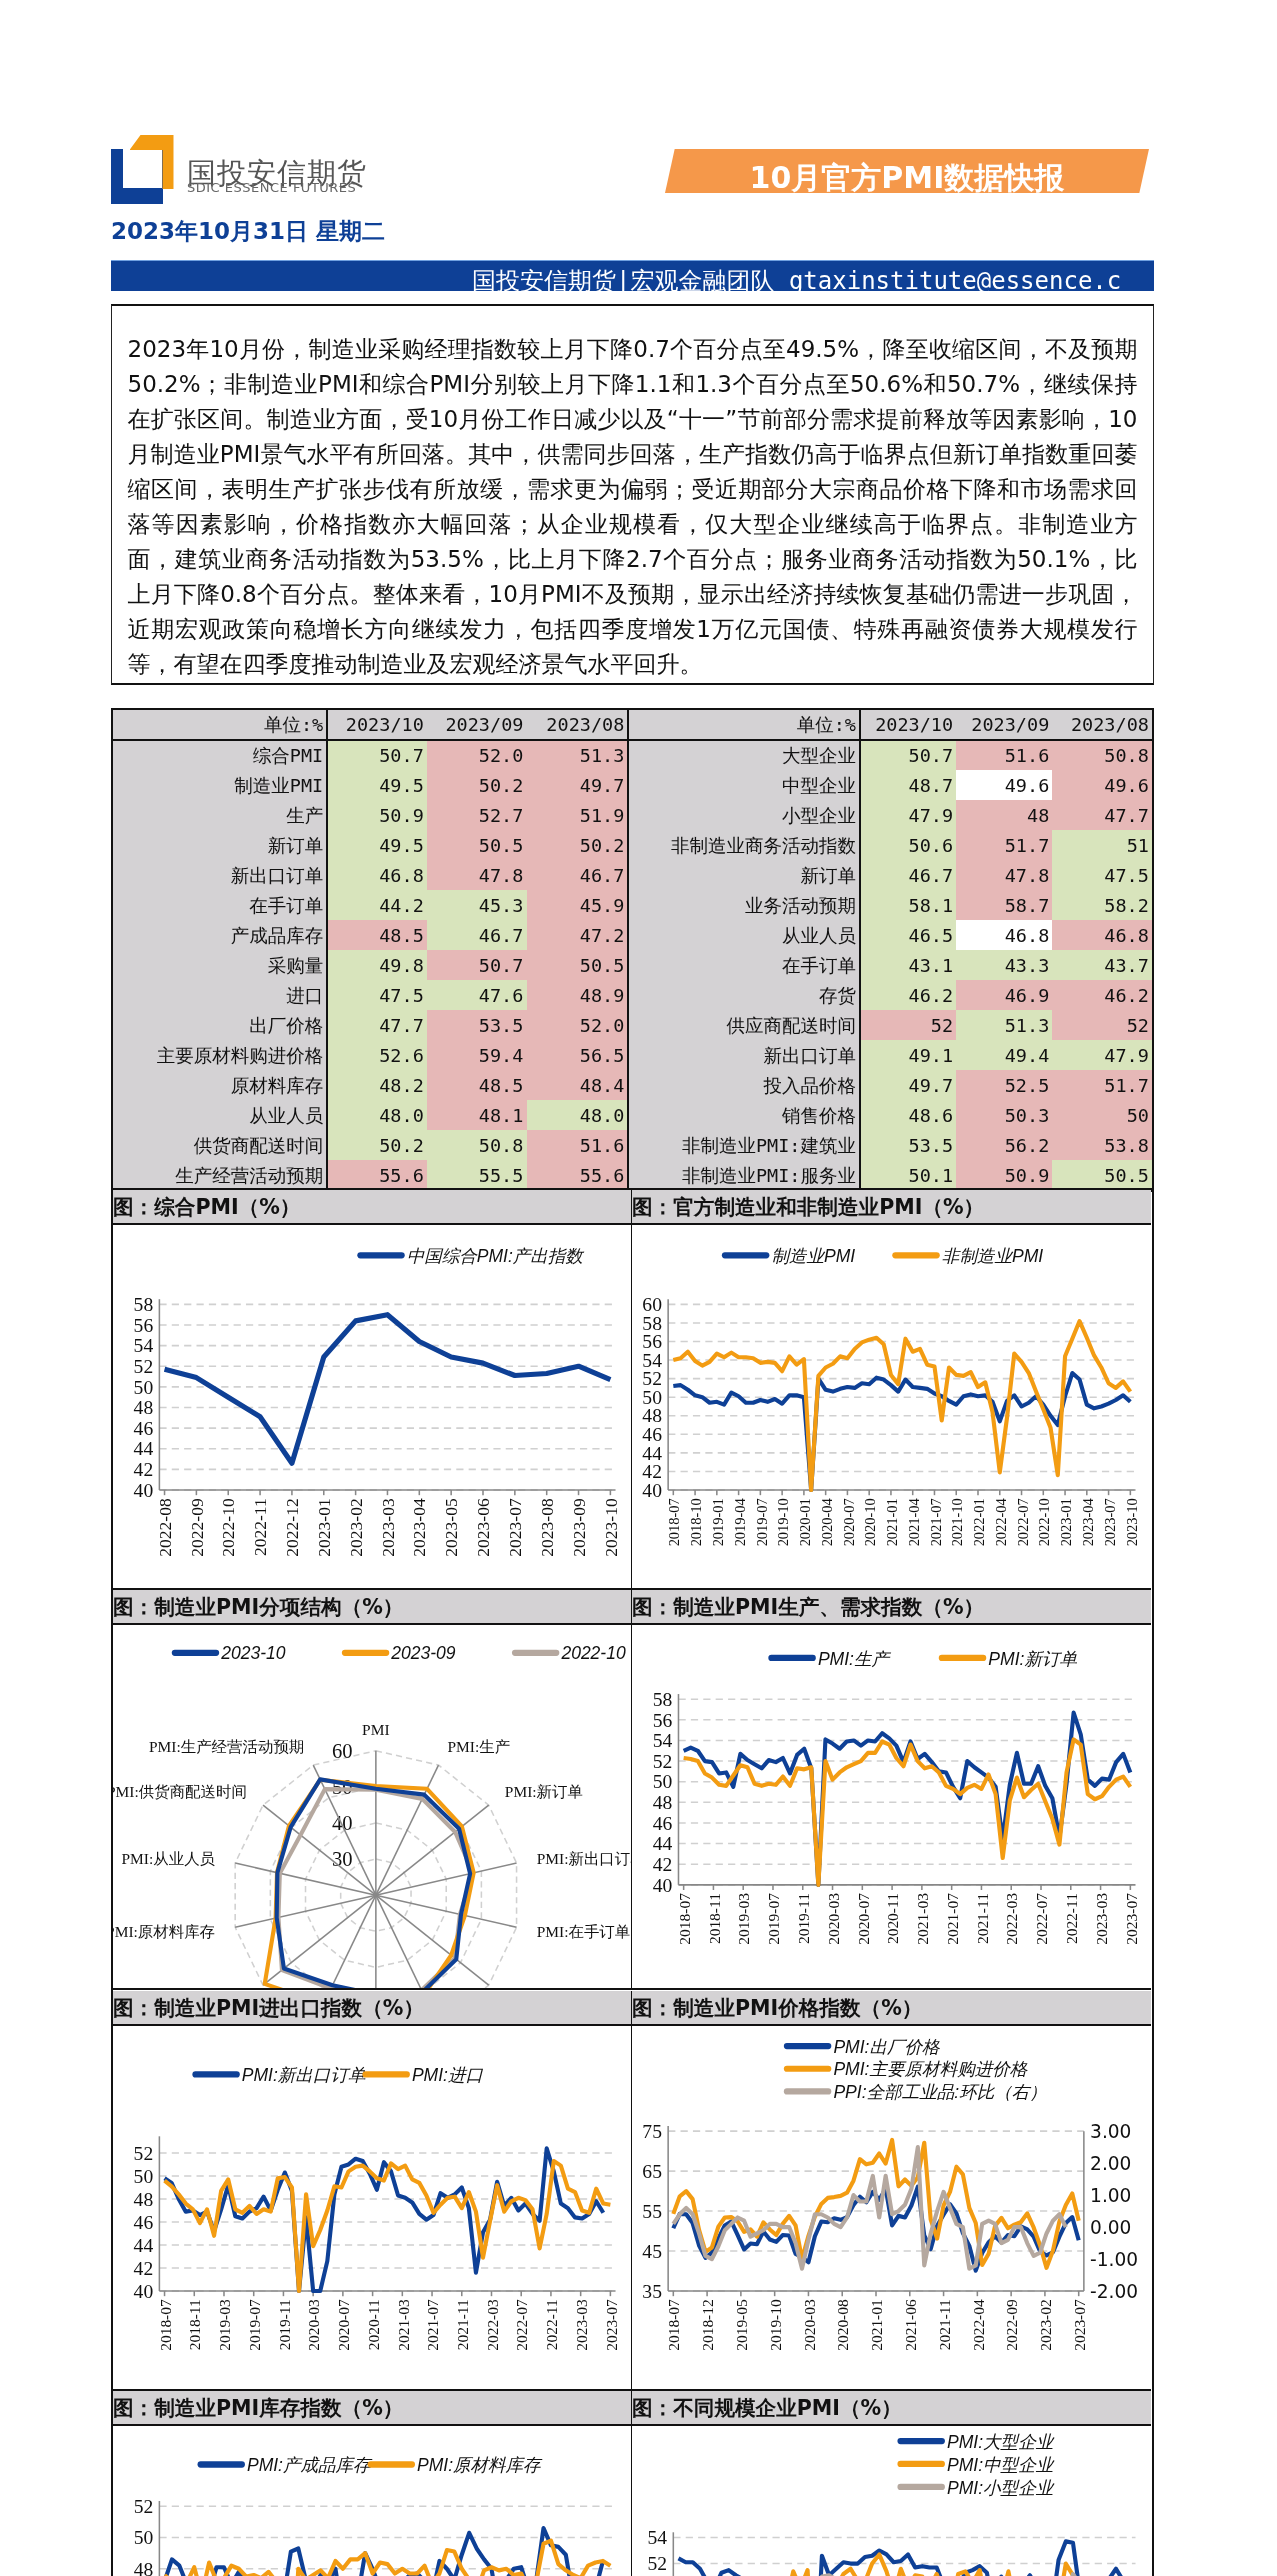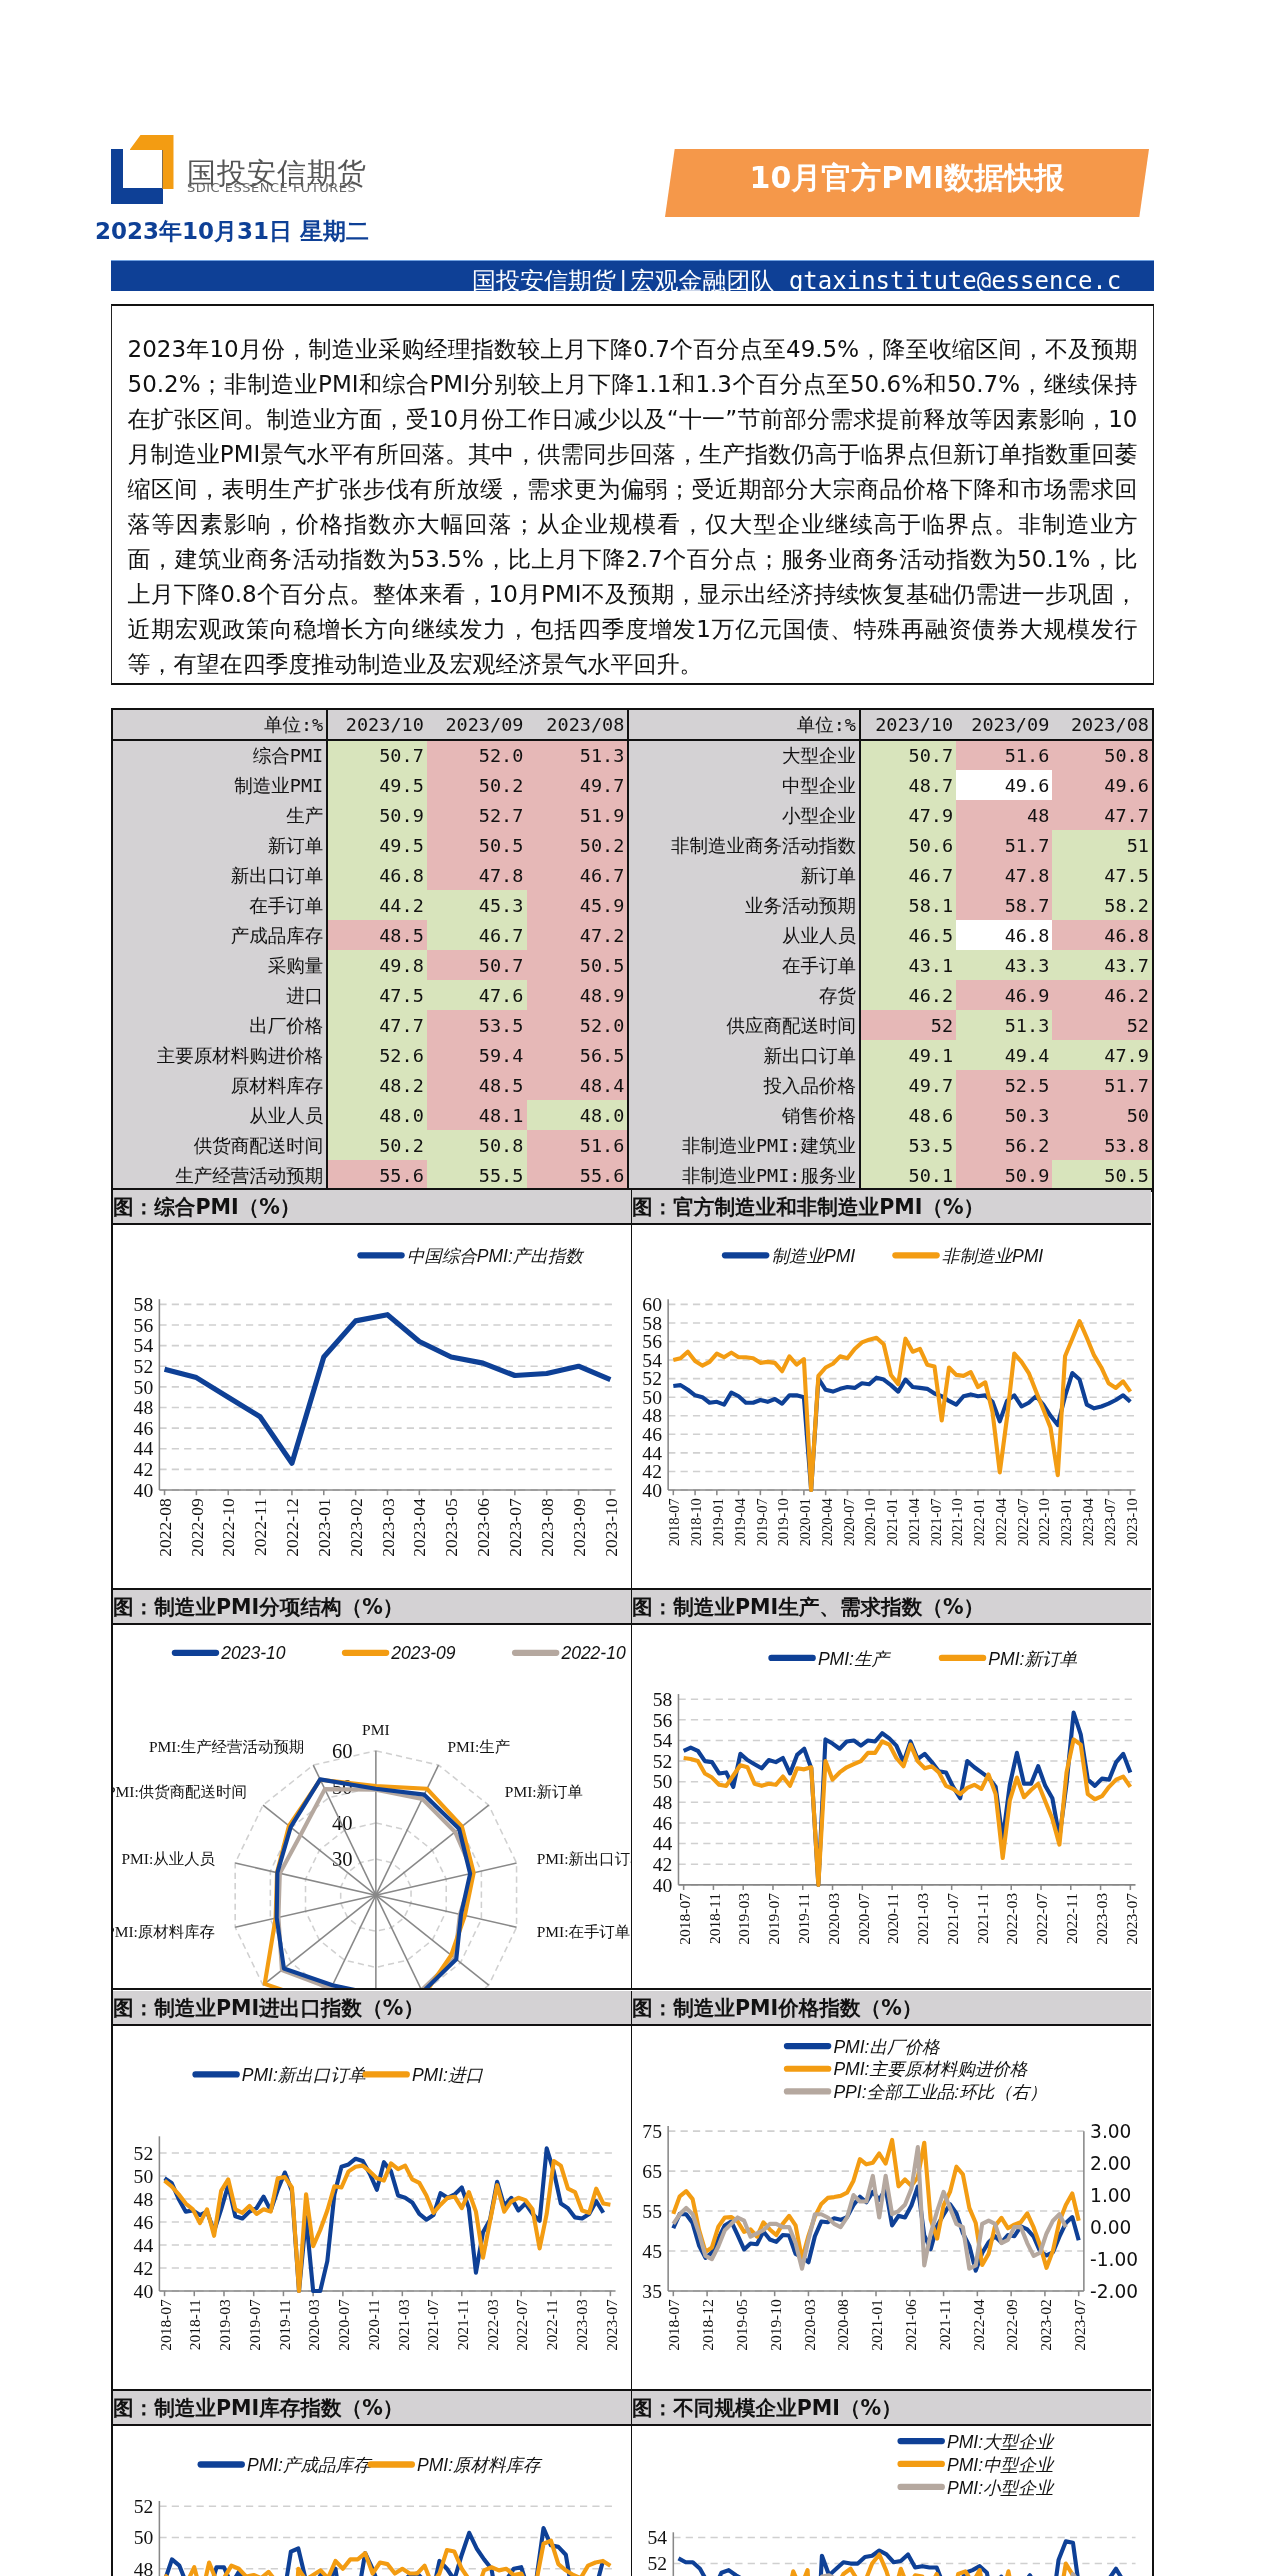--- a/index.html
+++ b/index.html
@@ -7,23 +7,23 @@
   .abs{position:absolute}
   
   .logo{left:111px;top:135px;width:258px;height:82px}
   .logo-mark{position:absolute;left:0;top:0;width:64px;height:70px}
   .lm-blue{position:absolute;left:0;top:14.4px;width:52px;height:55px;background:#0e4096}
   .lm-white{position:absolute;left:12.4px;top:14.4px;width:39px;height:39px;background:#fff}
   .lm-orange{position:absolute;left:18.5px;top:0;width:44px;height:54px;background:#f39c12;clip-path:polygon(25% 0,100% 0,100% 100%,75% 100%,75% 28%,0 28%)}
   .logo-cn{position:absolute;left:76px;top:19px;font-size:29px;color:#555;letter-spacing:1px;font-weight:normal}
   .logo-en{position:absolute;left:76px;top:45px;font-size:13px;color:#666;letter-spacing:0.5px}
   
-  .banner{left:665px;top:149px;width:484px;height:68px;background:#f5984a;clip-path:polygon(2% 0,100% 0,98% 100%,0 100%)}
+  .banner{left:665px;top:149px;width:484px;height:44px;background:#f5984a;clip-path:polygon(2% 0,100% 0,98% 100%,0 100%)}
   .banner span{position:absolute;left:0;right:0;top:9.3px;text-align:center;color:#fff;font-size:30px;font-weight:bold}
-  .date{left:95px;top:216px;font-size:23px;color:#0e4096;font-weight:bold}
+  .date{left:111px;top:216px;font-size:23px;color:#0e4096;font-weight:bold}
   .bluebar{left:111px;top:260px;width:1043px;height:31px;background:#0e4096;overflow:hidden;border-top:1.5px solid #6fa0e0}
   .bluebar span{position:absolute;left:361px;top:4.1px;color:#fff;font-size:24px;font-family:"DejaVu Sans Mono","Liberation Mono",monospace;white-space:nowrap}
   
   .summary{left:111px;top:304px;width:1043px;height:381px;border:1px solid #222;border-top:2.6px solid #111;border-bottom:2.6px solid #111;padding:26px 15.5px 10.3px 15.5px}
   .summary p{font-size:23px;line-height:35px;text-align:justify;color:#111}
   
   .tbl{left:111px;top:708px;width:1043px;border:2.6px solid #111}
   .tbl table{border-collapse:collapse;width:100%;table-layout:fixed}
   .tbl td{height:30px;font-size:18.5px;padding:0 3.1px;font-family:"DejaVu Sans Mono","Liberation Mono",monospace;white-space:nowrap;overflow:hidden}
   .tbl tr.hdr td{background:#d4d2d4;border-bottom:2.1px solid #111}

